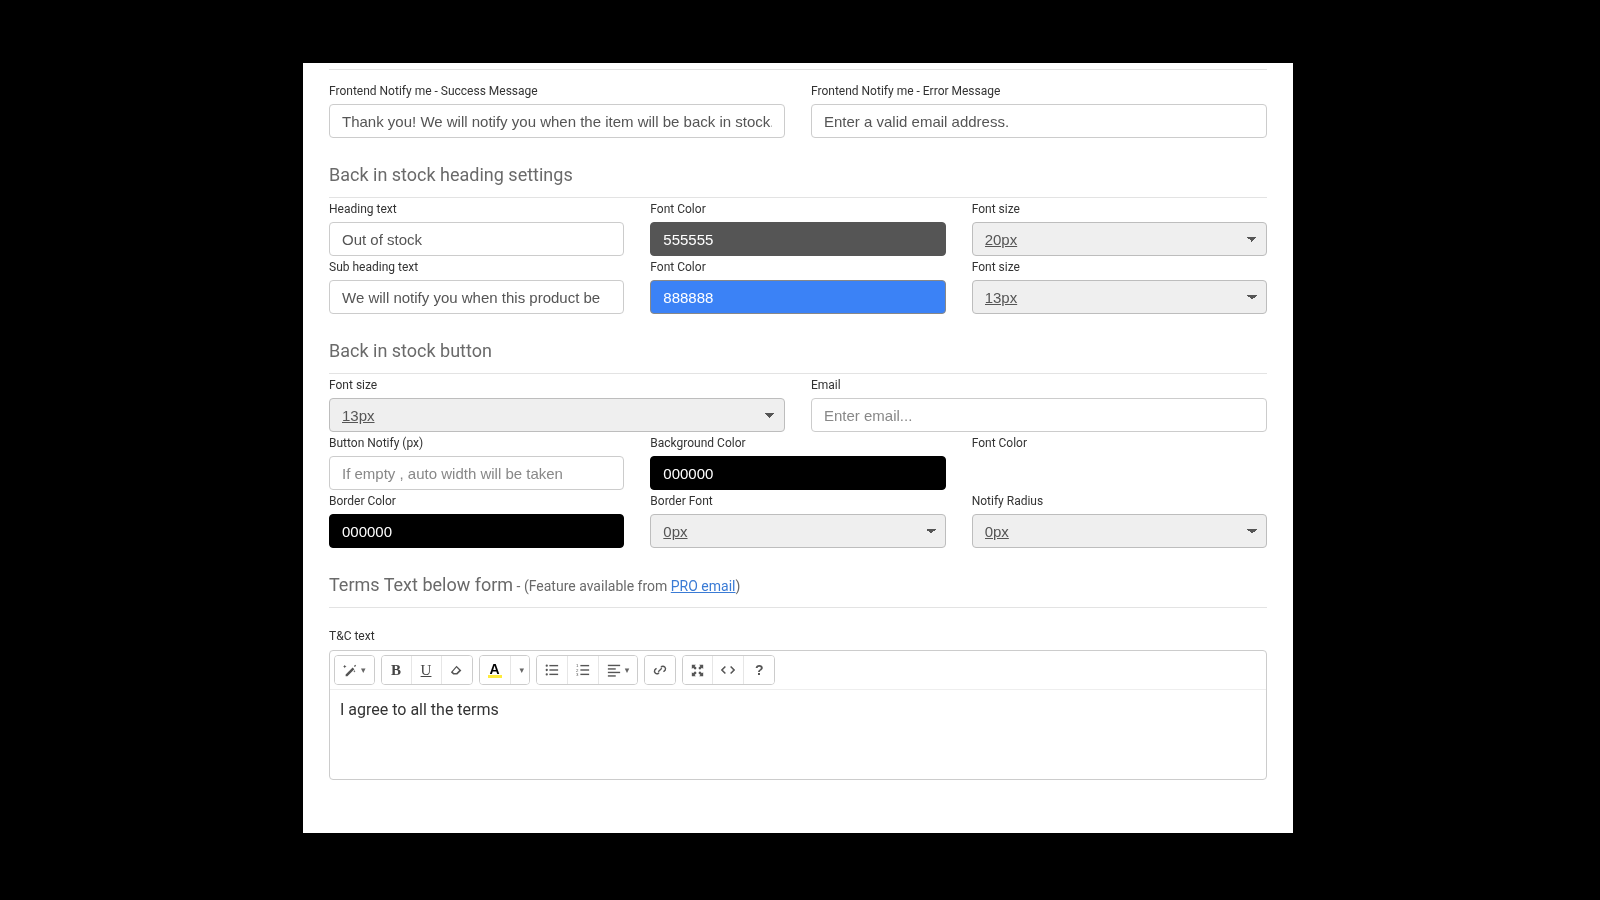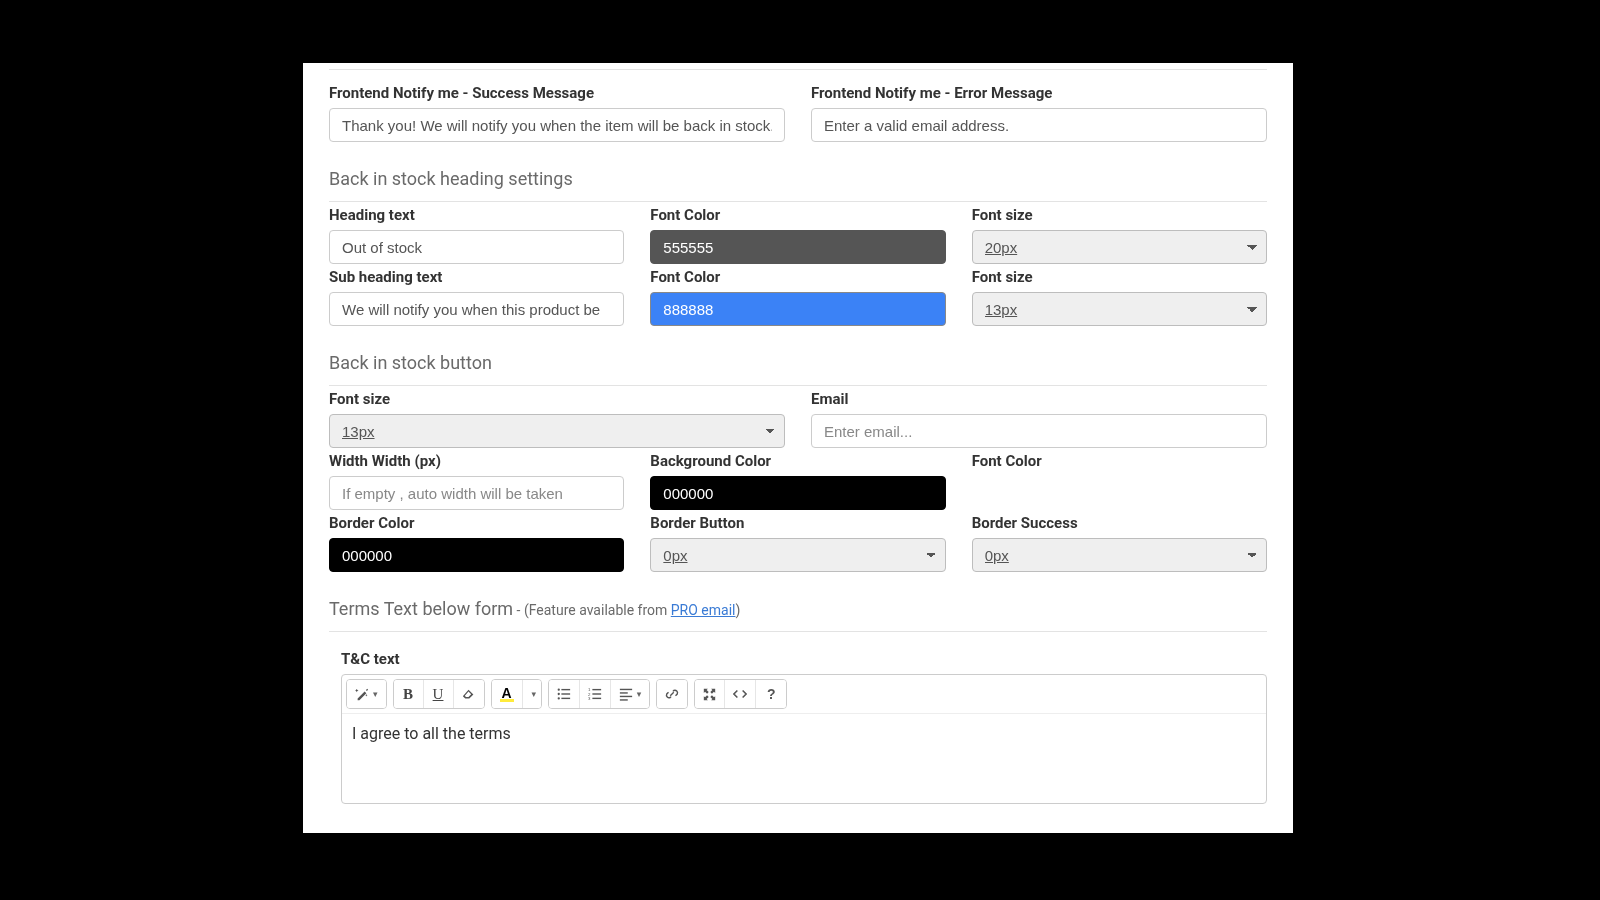--- a/index.html
+++ b/index.html
@@ -24,23 +24,23 @@
   }
   .top-border{
     border-top:1px solid #e3e3e3;
     margin-top:6px;
   }
   .row { display: flex; gap: 26px; margin-top: 4px; }
   .row.first{ margin-top:14px;}
   .col { flex: 1; display: flex; flex-direction: column; }
   .col-half { width: calc(50% - 13px); }
   label.field-label {
-    font-size: 15px;
+    font-size: 12px;
     color: #333;
-    font-weight: 700;
+    font-weight: 400;
     margin-bottom: 6px;
   }
   .input {
     width: 100%;
     height: 34px;
     border: 1px solid #ccc;
     border-radius: 4px;
     padding: 0 12px;
     font-size: 15px;
     color: #555;
@@ -180,53 +180,53 @@
       <select class="input sys"><option>13px</option></select>
     </div>
     <div class="col">
       <label class="field-label">Email</label>
       <input class="input" type="text" placeholder="Enter email..." style="">
     </div>
   </div>
 
   <div class="row">
     <div class="col">
-      <label class="field-label">Width Width (px)</label>
+      <label class="field-label">Button Notify (px)</label>
       <input class="input" type="text" placeholder="If empty , auto width will be taken" style="">
     </div>
     <div class="col">
       <label class="field-label">Background Color</label>
       <input class="input swatch-000000" type="text" value="000000" style="">
     </div>
     <div class="col">
       <label class="field-label">Font Color</label>
     </div>
   </div>
 
   <div class="row">
     <div class="col">
       <label class="field-label">Border Color</label>
       <input class="input swatch-000000" type="text" value="000000" style="">
     </div>
     <div class="col">
-      <label class="field-label">Border Button</label>
+      <label class="field-label">Border Font</label>
       <select class="input sys"><option>0px</option></select>
     </div>
     <div class="col">
-      <label class="field-label">Border Success</label>
+      <label class="field-label">Notify Radius</label>
       <select class="input sys"><option>0px</option></select>
     </div>
   </div>
 
   <h3 class="section-heading">
     <span>Terms Text below form</span><span class="note-paren"> - </span><span class="note-paren">(</span><span class="note-paren">Feature available from </span><a href="#" class="plan-link note-paren">PRO email</a><span class="note-paren">)</span>
   </h3>
   <hr class="hr">
 
-  <div style="margin-top:18px;margin-left:12px;">
+  <div style="margin-top:18px;">
     <label class="field-label">T&amp;C text</label>
     <div class="editor">
       <div class="toolbar">
         <div class="btn-group">
           <button class="tbtn">
             <span>
               <svg width="14" height="14" viewBox="0 0 16 16">
                   <path fill="#555" d="M3 13l8-8 2 2-8 8H3v-2zm9.5-9.5l1 1L15 3l-1-1-1.5 1.5zM2 2l.7 1.5L4 4l-1.3.5L2 6l-.7-1.5L0 4l1.3-.5L2 2zm11 6l.5 1 .9.4-.9.4-.5 1-.5-1-.9-.4.9-.4.5-1z"></path>
                 </svg>
             </span>

